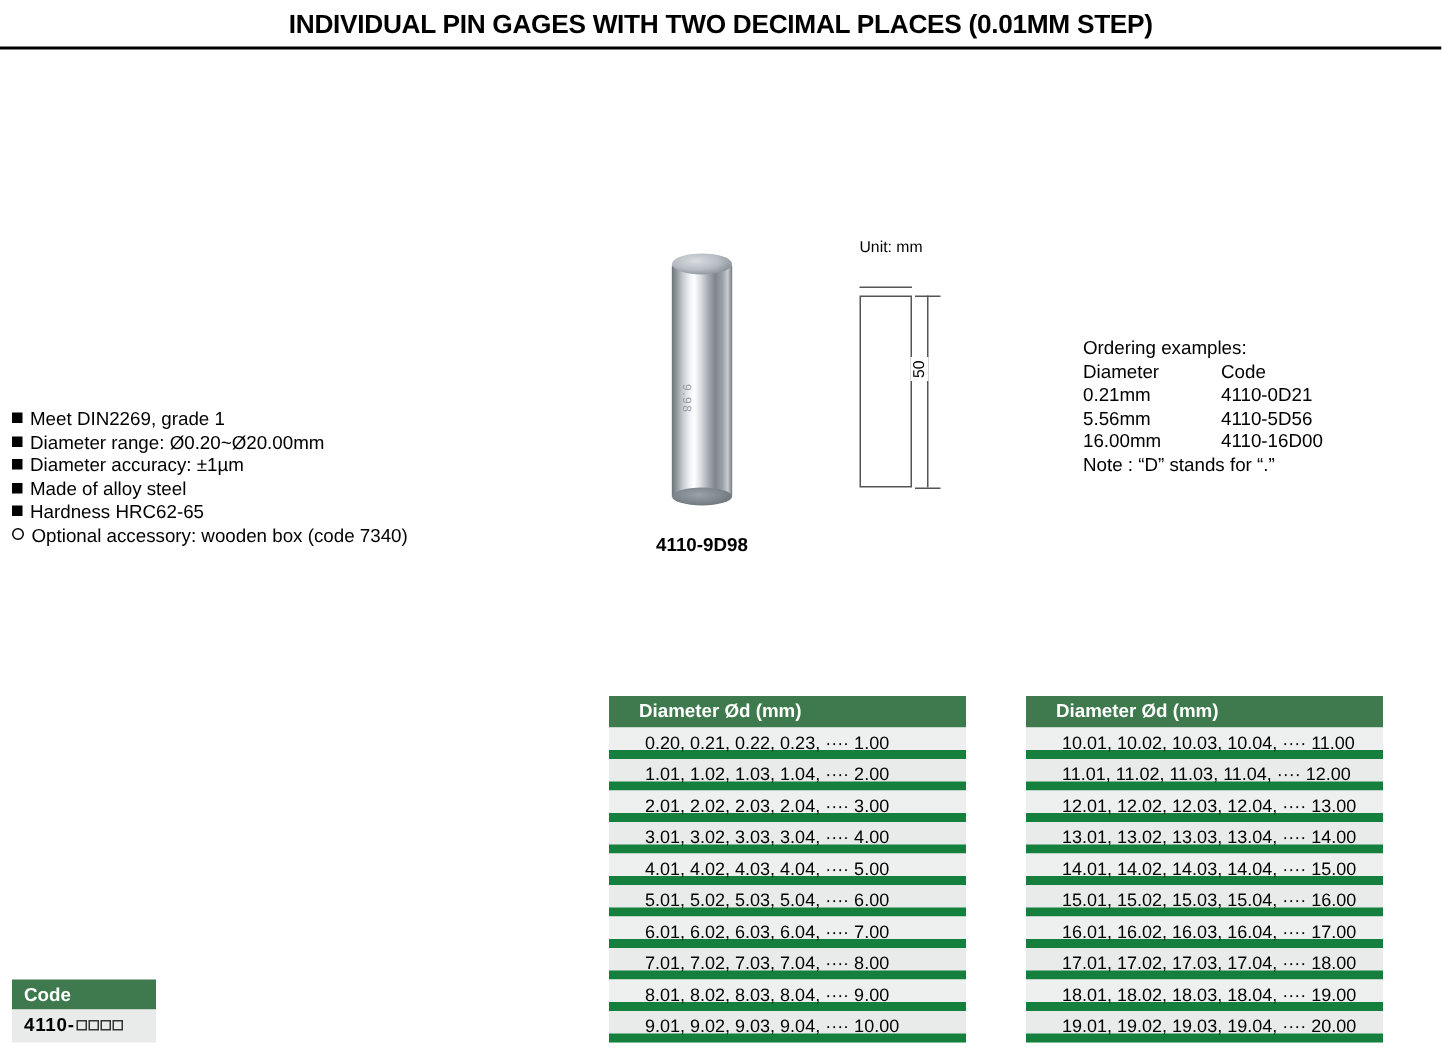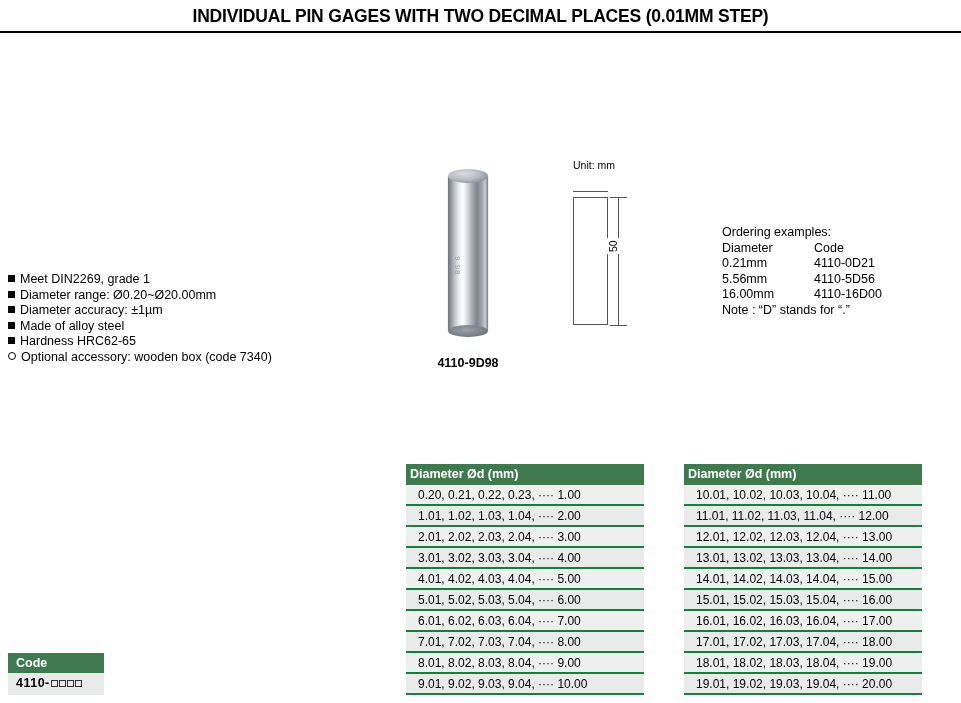--- a/index.html
+++ b/index.html
@@ -217,28 +217,28 @@
     width: 238px;
     font-size: 12px;
   }
   #dia-table-left { left: 406px; top: 464px; }
   #dia-table-right { left: 684px; top: 464px; }
   .dia-table .hdr {
     background: #3f7a4e;
     color: #ffffff;
     font-weight: bold;
     font-size: 12.5px;
-    padding: 3px 8px 4px 4px;
+    padding: 3px 8px 4px 20px;
     height: 21px;
   }
   .dia-table .row {
     background: #eef0ef;
-    padding: 3px 8px 3px 12px;
+    padding: 3px 8px 3px 24px;
     height: 21px;
-    border-bottom: 2px solid #15803d;
+    border-bottom: 6px solid #15803d;
     white-space: nowrap;
   }
   .dia-table .row:nth-child(odd) { background: #e9ebea; }
 
   
   .code-box {
     position: absolute;
     left: 8px;
     top: 653px;
     width: 96px;

